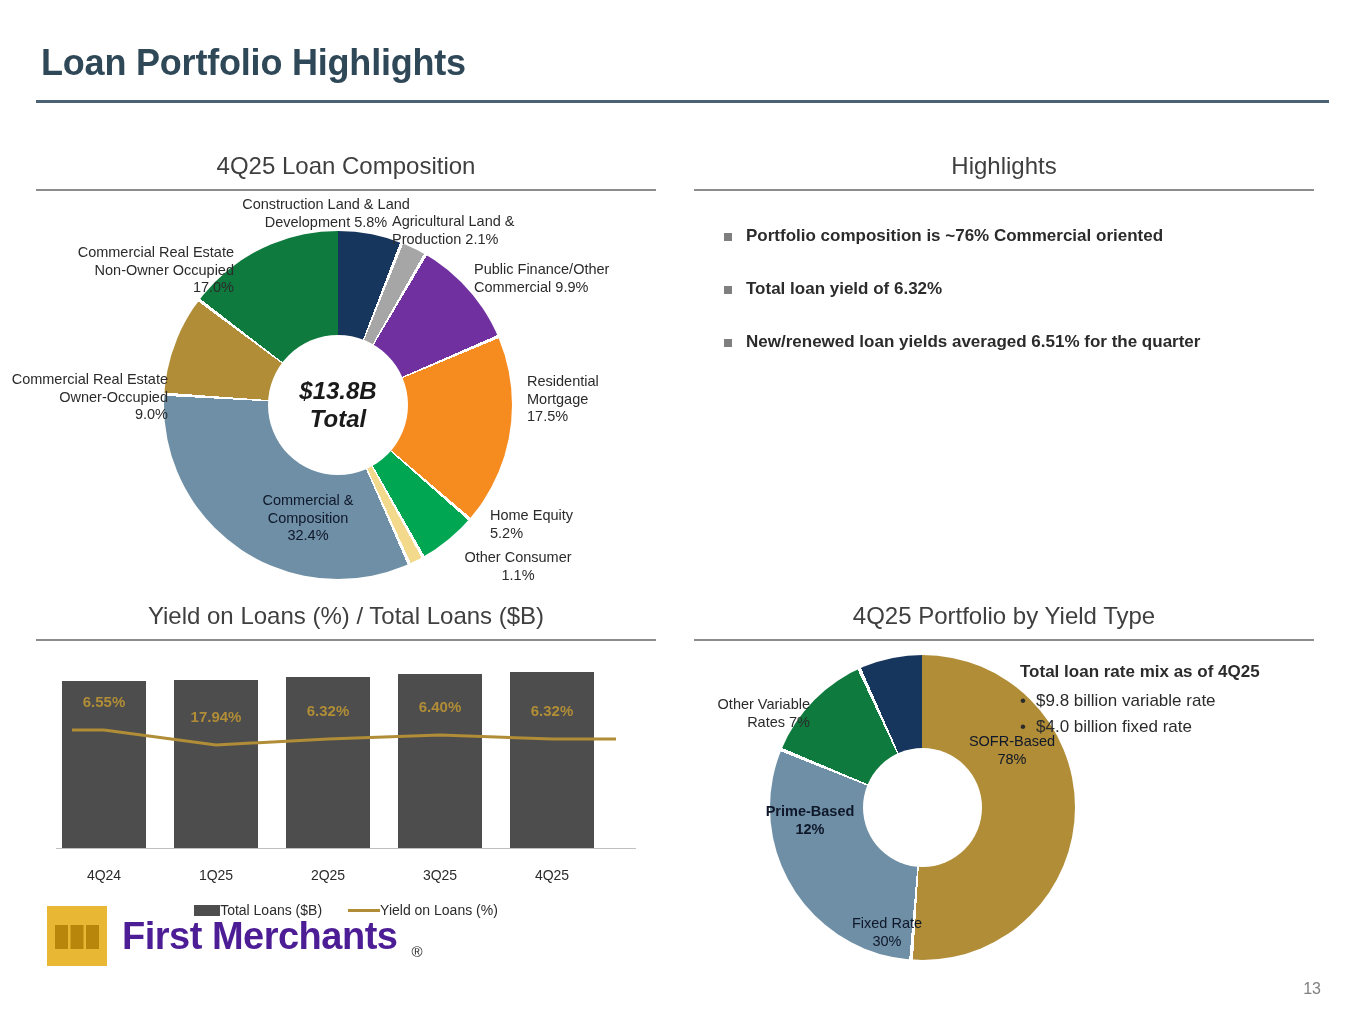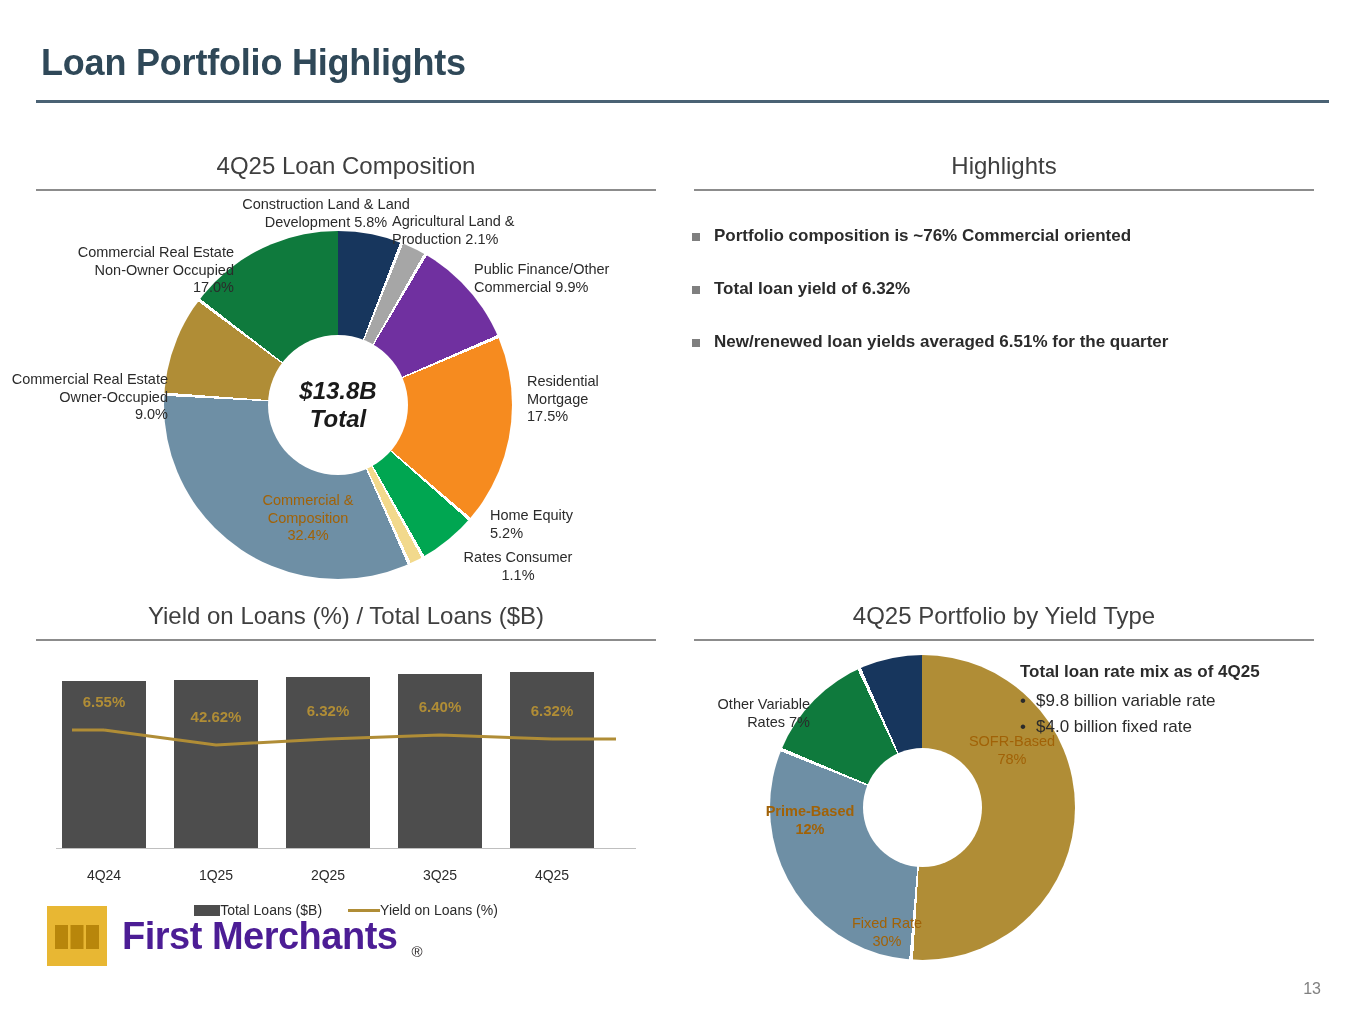--- a/index.html
+++ b/index.html
@@ -38,26 +38,26 @@
   .donut-hole {
     position:absolute; border-radius:50%; background:#ffffff;
     display:flex; align-items:center; justify-content:center; text-align:center;
   }
   .donut-center-text {
     font-style:italic; font-weight:bold; font-size:24px; color:#1a1a1a; line-height:1.15;
   }
   .lbl {
     position:absolute; font-size:14.5px; color:#2b2b2b; line-height:1.22; text-align:center;
   }
-  .lbl.white { color:#a16207; }
+  .lbl.white { color:#0f172a; }
   .lbl.left { text-align:right; }
   .lbl.right { text-align:left; }
 
   
-  .bullets { position:absolute; left:692px; top:225px; width:620px; }
+  .bullets { position:absolute; left:724px; top:225px; width:620px; }
   .bullet { display:flex; align-items:flex-start; margin-bottom:31px; }
   .bullet .sq {
     width:8px; height:8px; background:#7f7f7f; margin-right:14px; margin-top:8px; flex:0 0 auto;
   }
   .bullet .txt { font-size:17px; font-weight:bold; color:#2b2b2b; line-height:1.3; }
 
   
   .barchart { position:absolute; left:36px; top:660px; width:620px; height:250px; }
   .bar {
     position:absolute; bottom:62px; width:84px; background:#4d4d4d;
@@ -145,21 +145,21 @@
   <div class="lbl right" style="left:527px; top:373px; width:130px;">
     <span>Residential</span><br>
     <span>Mortgage</span><br>
     <span>17.5%</span>
   </div>
   <div class="lbl right" style="left:490px; top:507px; width:130px;">
     <span>Home Equity</span><br>
     <span>5.2%</span>
   </div>
   <div class="lbl" style="left:448px; top:549px; width:140px;">
-    <span>Rates Consumer</span><br>
+    <span>Other Consumer</span><br>
     <span>1.1%</span>
   </div>
   <div class="lbl white" style="left:238px; top:492px; width:140px;">
     <span>Commercial &amp;</span><br>
     <span>Composition</span><br>
     <span>32.4%</span>
   </div>
   <div class="lbl left" style="left:8px; top:371px; width:160px;">
     <span>Commercial Real Estate</span><br>
     <span>Owner-Occupied</span><br>
@@ -194,21 +194,21 @@
 
   <div class="barchart">
 
     <div class="bar" style="left:26px; height:167px;"></div>
     <div class="bar" style="left:138px; height:168px;"></div>
     <div class="bar" style="left:250px; height:171px;"></div>
     <div class="bar" style="left:362px; height:174px;"></div>
     <div class="bar" style="left:474px; height:176px;"></div>
 
     <div class="bar-pct" style="left:26px; top:33px;">6.55%</div>
-    <div class="bar-pct" style="left:138px; top:48px;">42.62%</div>
+    <div class="bar-pct" style="left:138px; top:48px;">17.94%</div>
     <div class="bar-pct" style="left:250px; top:42px;">6.32%</div>
     <div class="bar-pct" style="left:362px; top:38px;">6.40%</div>
     <div class="bar-pct" style="left:474px; top:42px;">6.32%</div>
 
     <svg width="620" height="250" style="position:absolute; left:0; top:0; pointer-events:none;">
       <polyline points="68,70 180,85 292,79 404,75 516,79" fill="none" stroke="#b08d36" stroke-width="3"></polyline>
       <line x1="36" y1="70" x2="68" y2="70" stroke="#b08d36" stroke-width="3"></line>
       <line x1="516" y1="79" x2="580" y2="79" stroke="#b08d36" stroke-width="3"></line>
     </svg>
 

